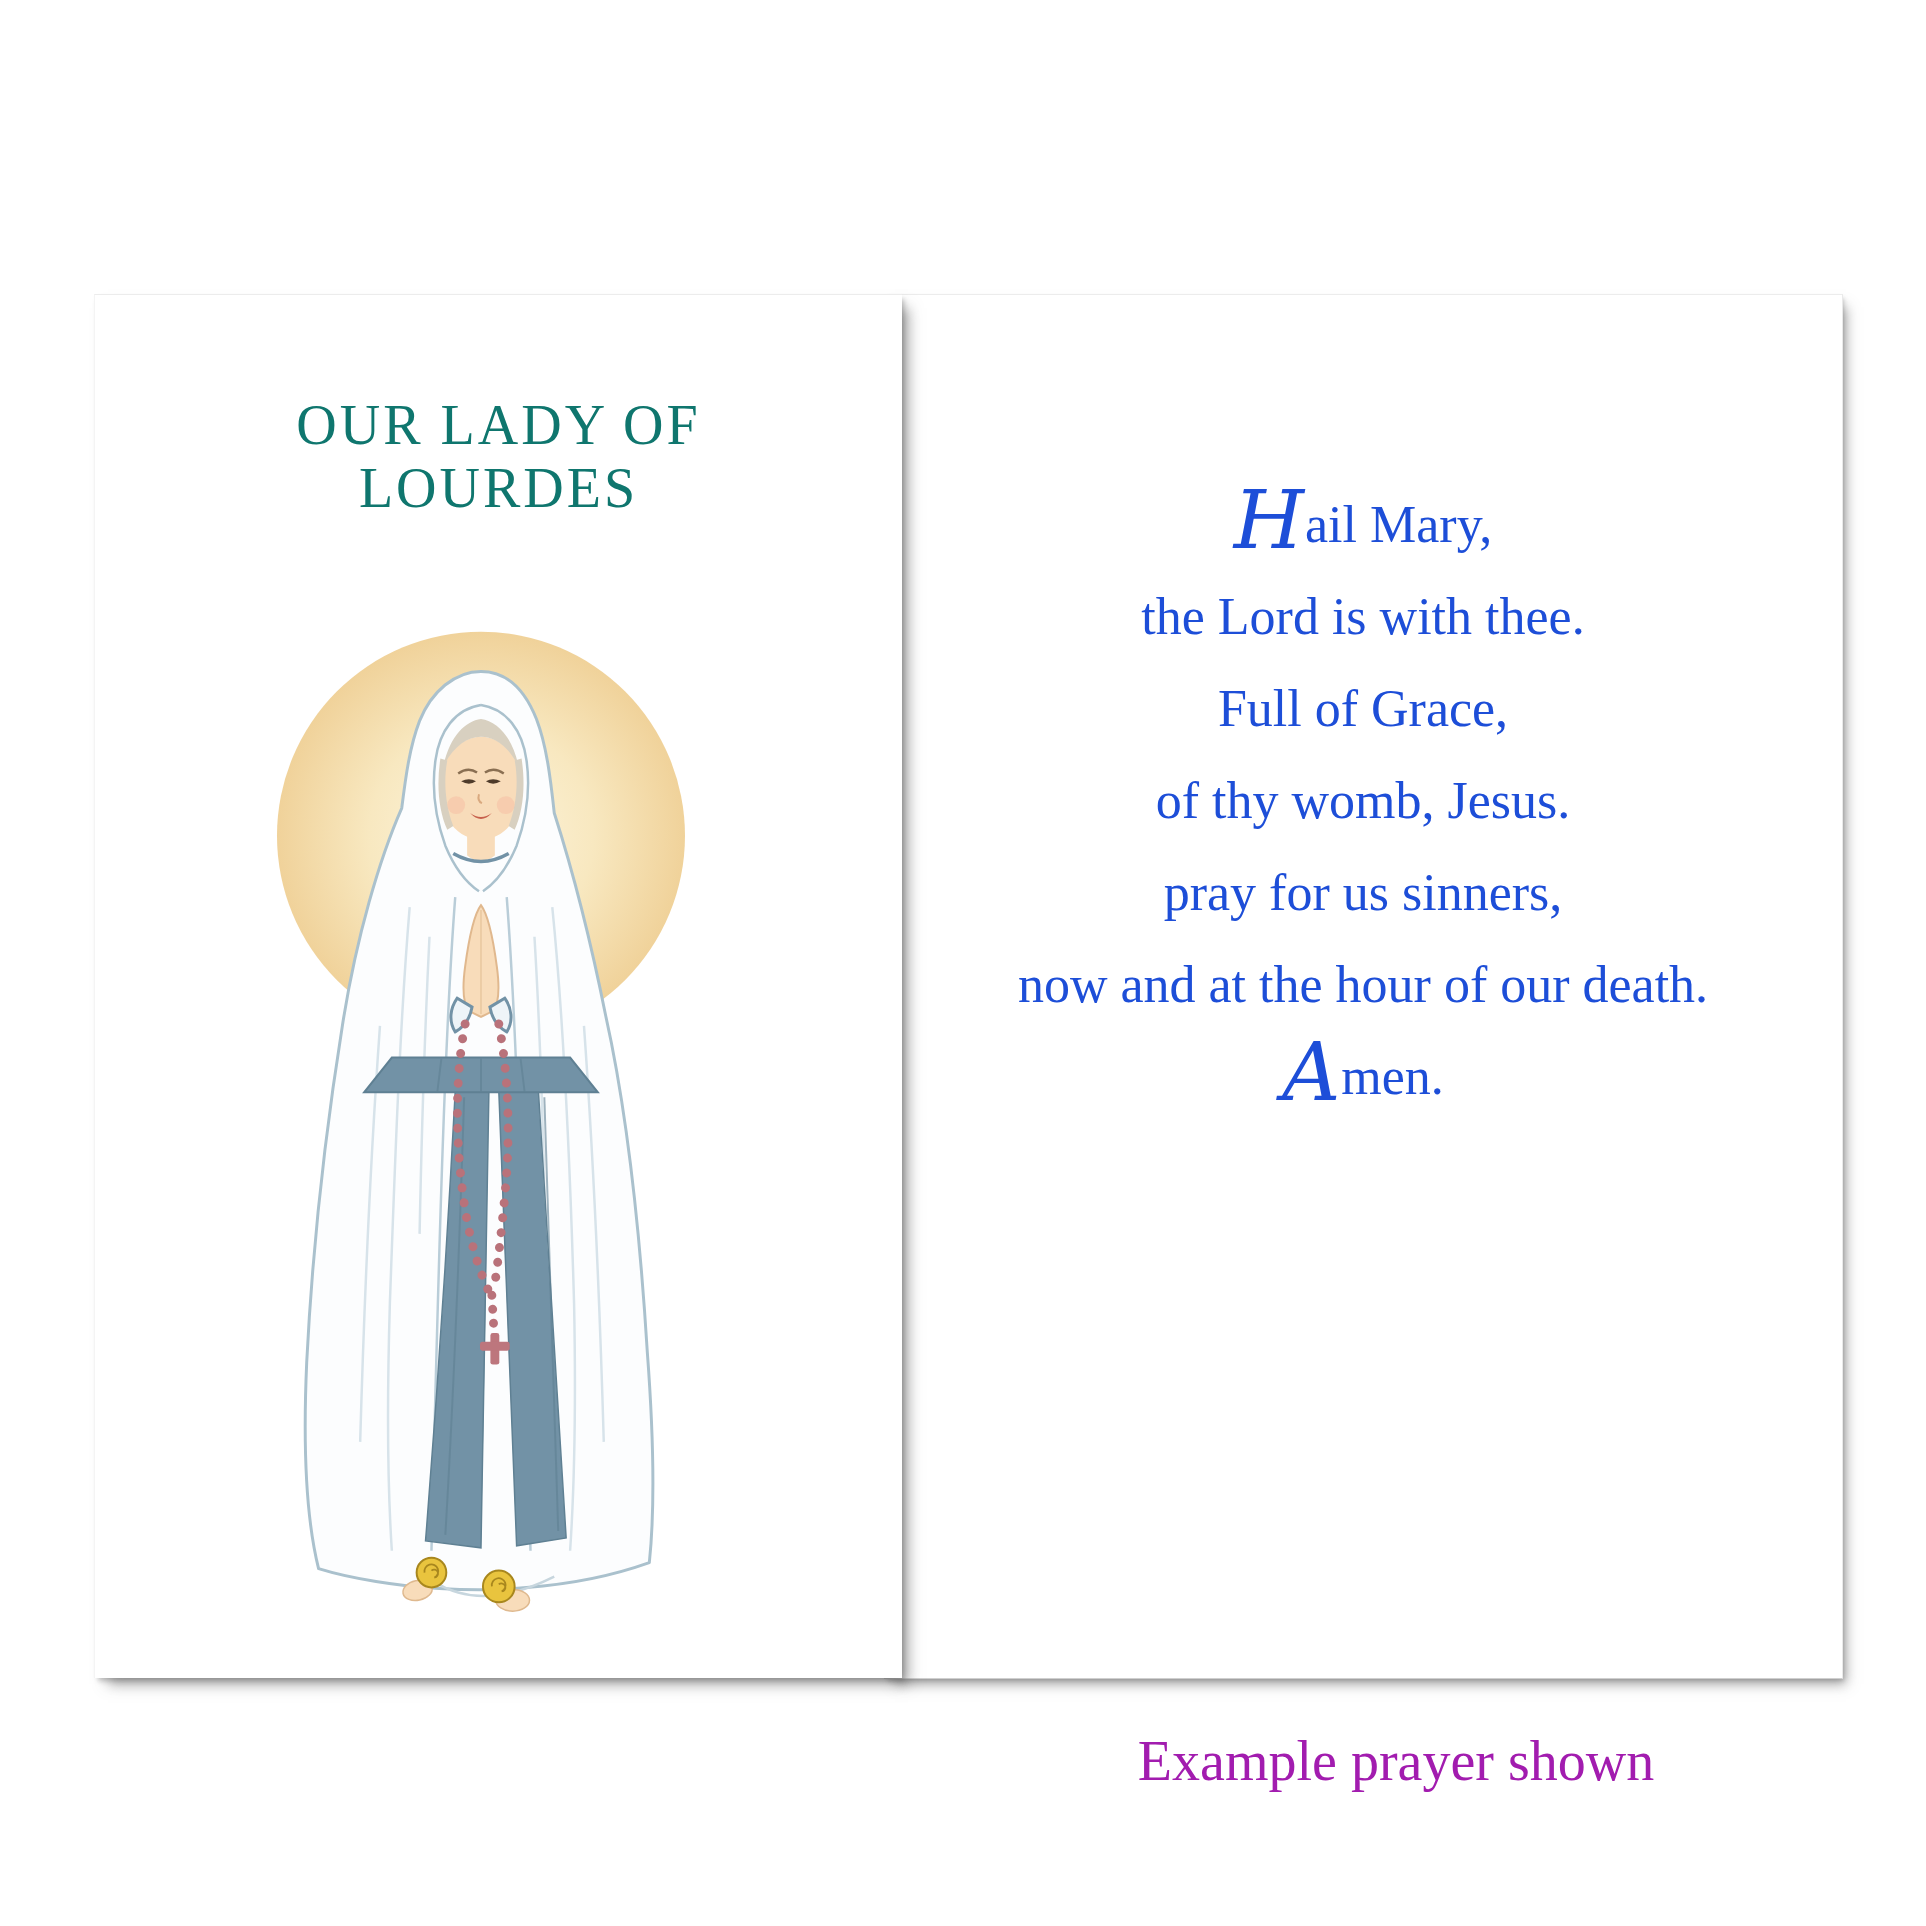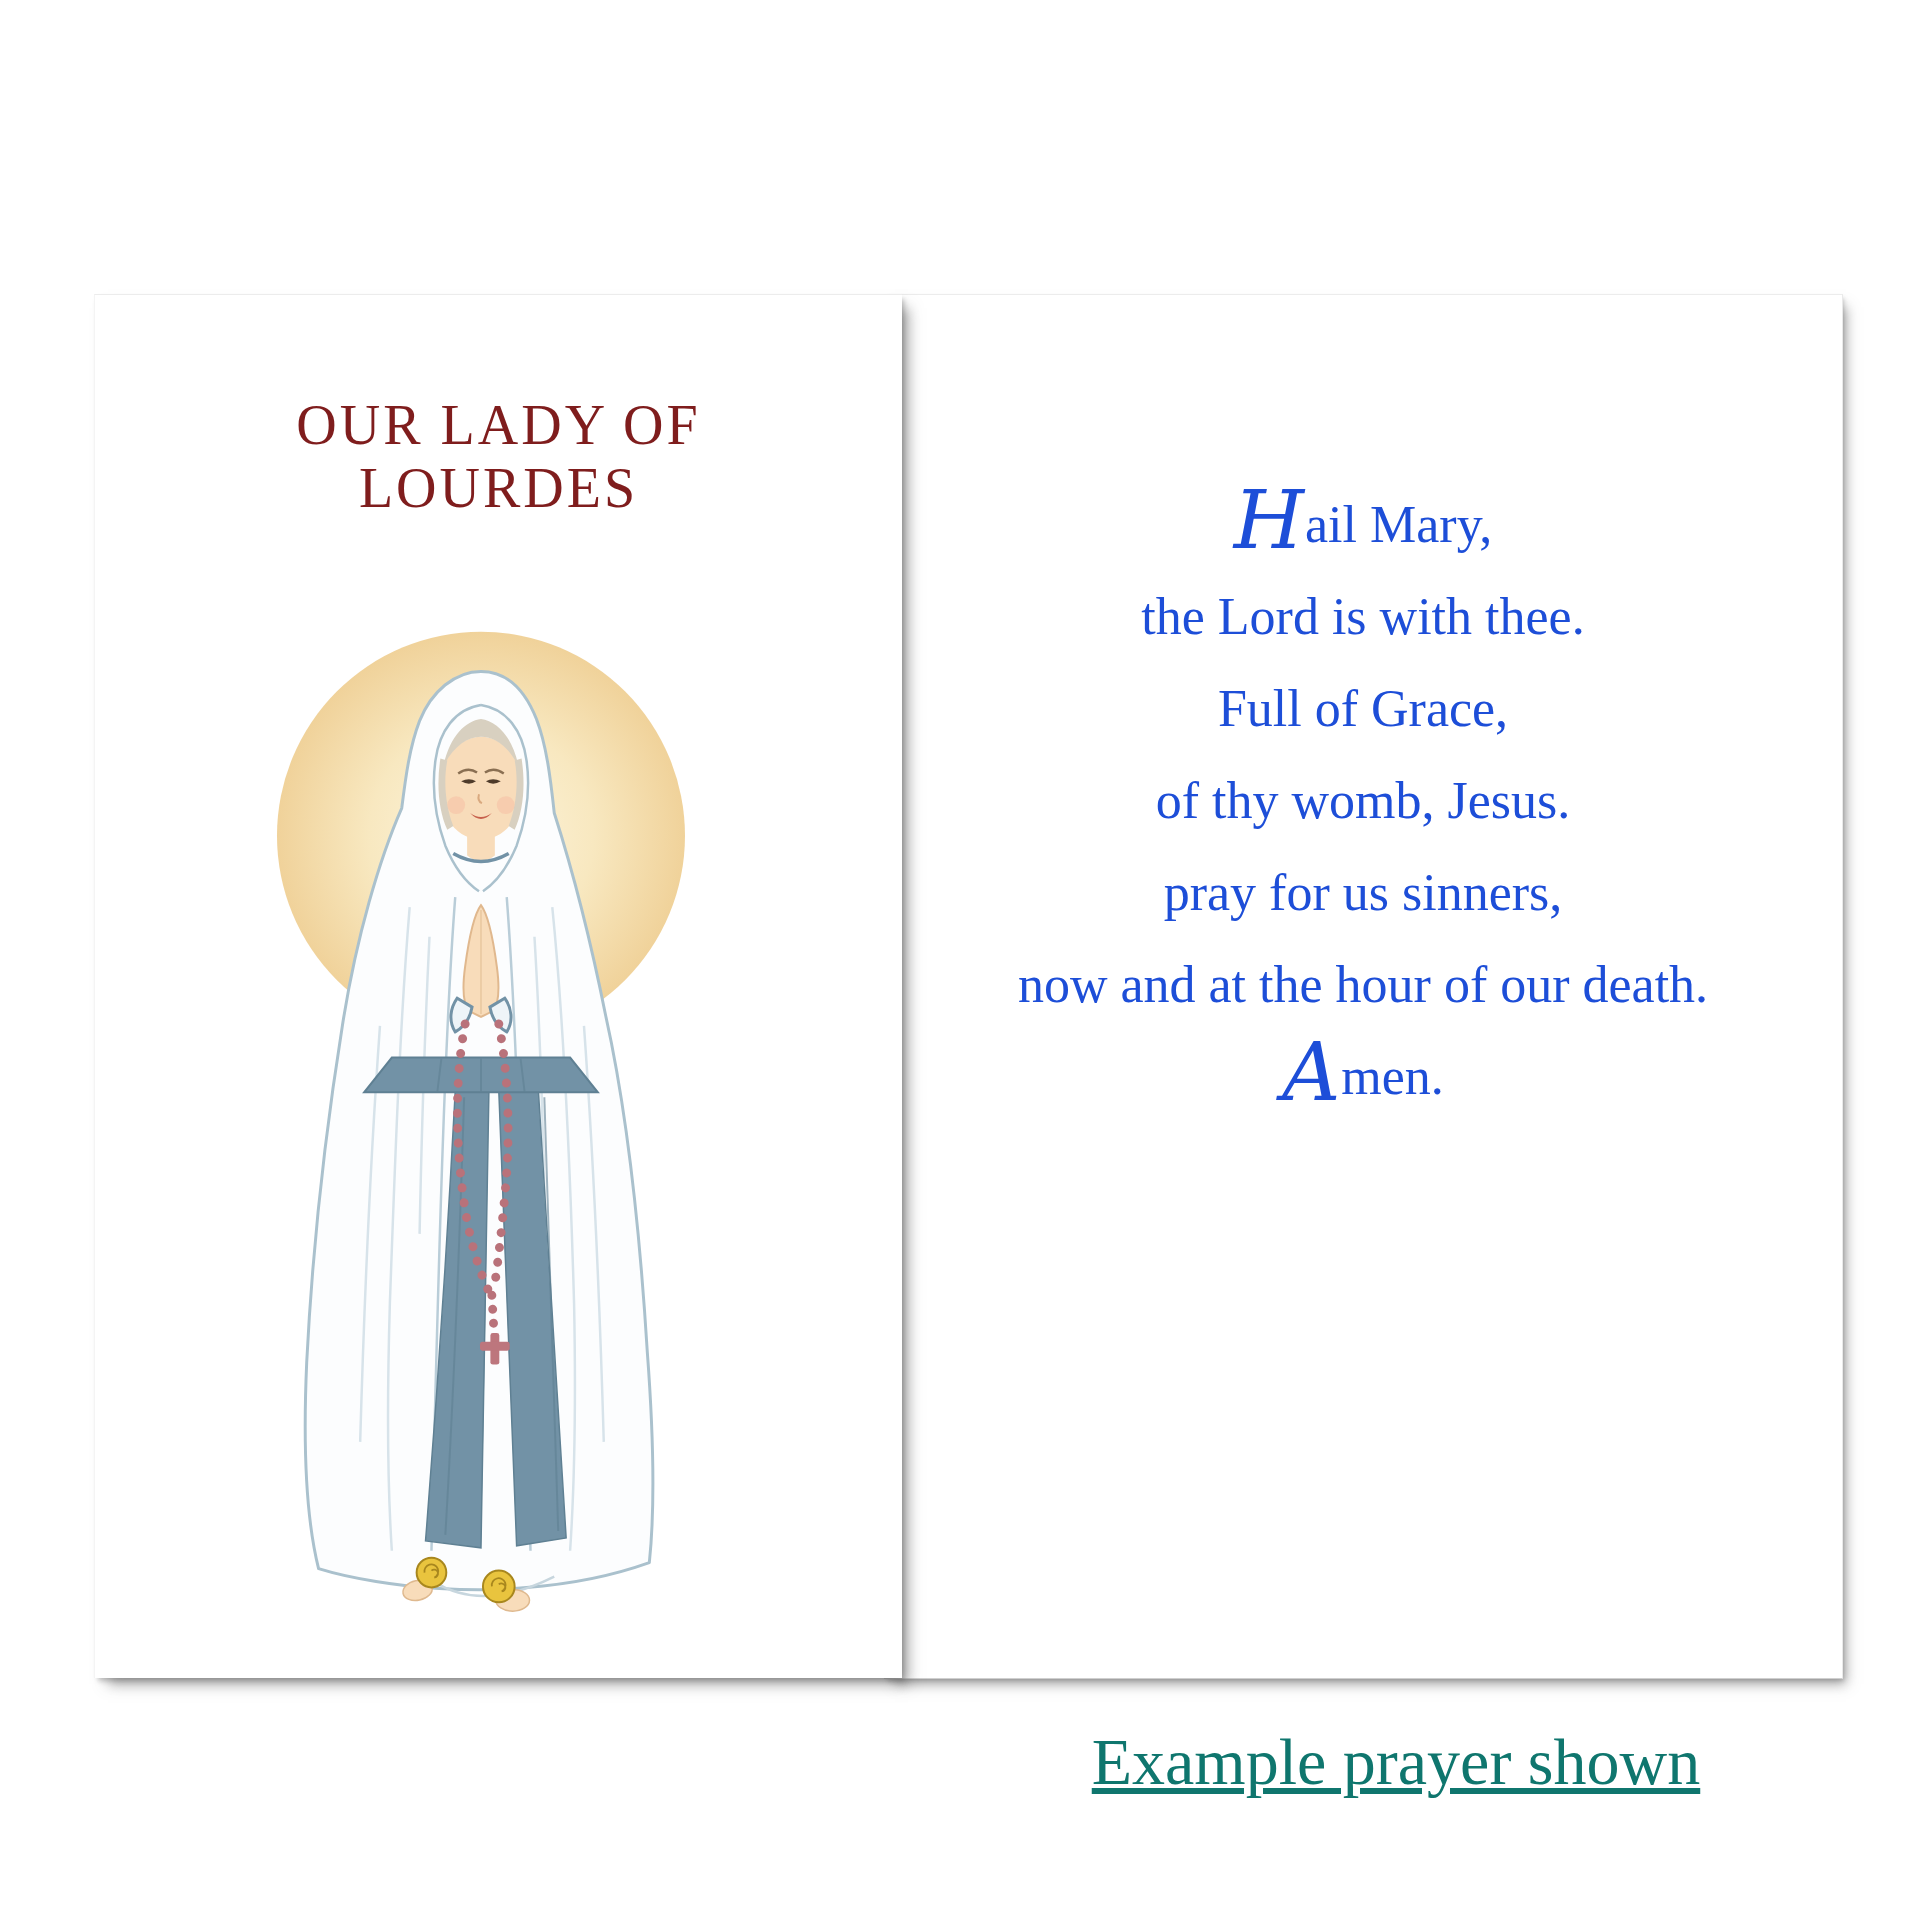--- a/index.html
+++ b/index.html
@@ -15,39 +15,39 @@
     box-shadow:7px 9px 12px -4px rgba(88,88,88,.55), 2px 3px 4px -1px rgba(120,120,120,.35);
   }
   .card-left{
     left:94px;top:294px;width:807px;height:1383px;z-index:2;
     border-top:1px solid #ececec;border-left:1px solid #f4f4f4;
     box-shadow:10px 10px 13px -4px rgba(84,84,84,.55), 3px 4px 5px -1px rgba(110,110,110,.4);
   }
   
   .title{
     position:absolute;top:99px;left:0;right:0;text-align:center;
-    color:#7f1d1d;font-size:56px;line-height:63px;letter-spacing:3px;font-weight:normal;
+    color:#0f766e;font-size:56px;line-height:63px;letter-spacing:3px;font-weight:normal;
   }
   .title .tline{display:block;}
   .illu{position:absolute;top:315px;left:166px;width:436px;height:1020px;}
   
   .prayer{
     position:absolute;top:184px;left:0;right:0;text-align:center;
     color:#1d4ed8;font-size:52px;line-height:92px;font-weight:normal;
   }
   .pline{white-space:nowrap;}
   .initial{
     font-family:"DejaVu Serif","Liberation Serif",serif;
     font-style:italic;font-size:1.55em;line-height:0;position:relative;top:6px;
     letter-spacing:-2px;margin-right:3px;
   }
   
   .caption{
     position:absolute;top:1719px;left:1020px;width:752px;z-index:3;
-    text-align:center;color:#0f766e;font-size:66px;line-height:85px;white-space:nowrap;text-decoration:underline;
+    text-align:center;color:#a21caf;font-size:56px;line-height:85px;white-space:nowrap;
   }
 </style>
 </head>
 <body>
 
 <div class="stage">
 
   <div class="card card-right">
     <div class="prayer">
       <div class="pline"><span class="initial">H</span><span>ail Mary,</span></div>

